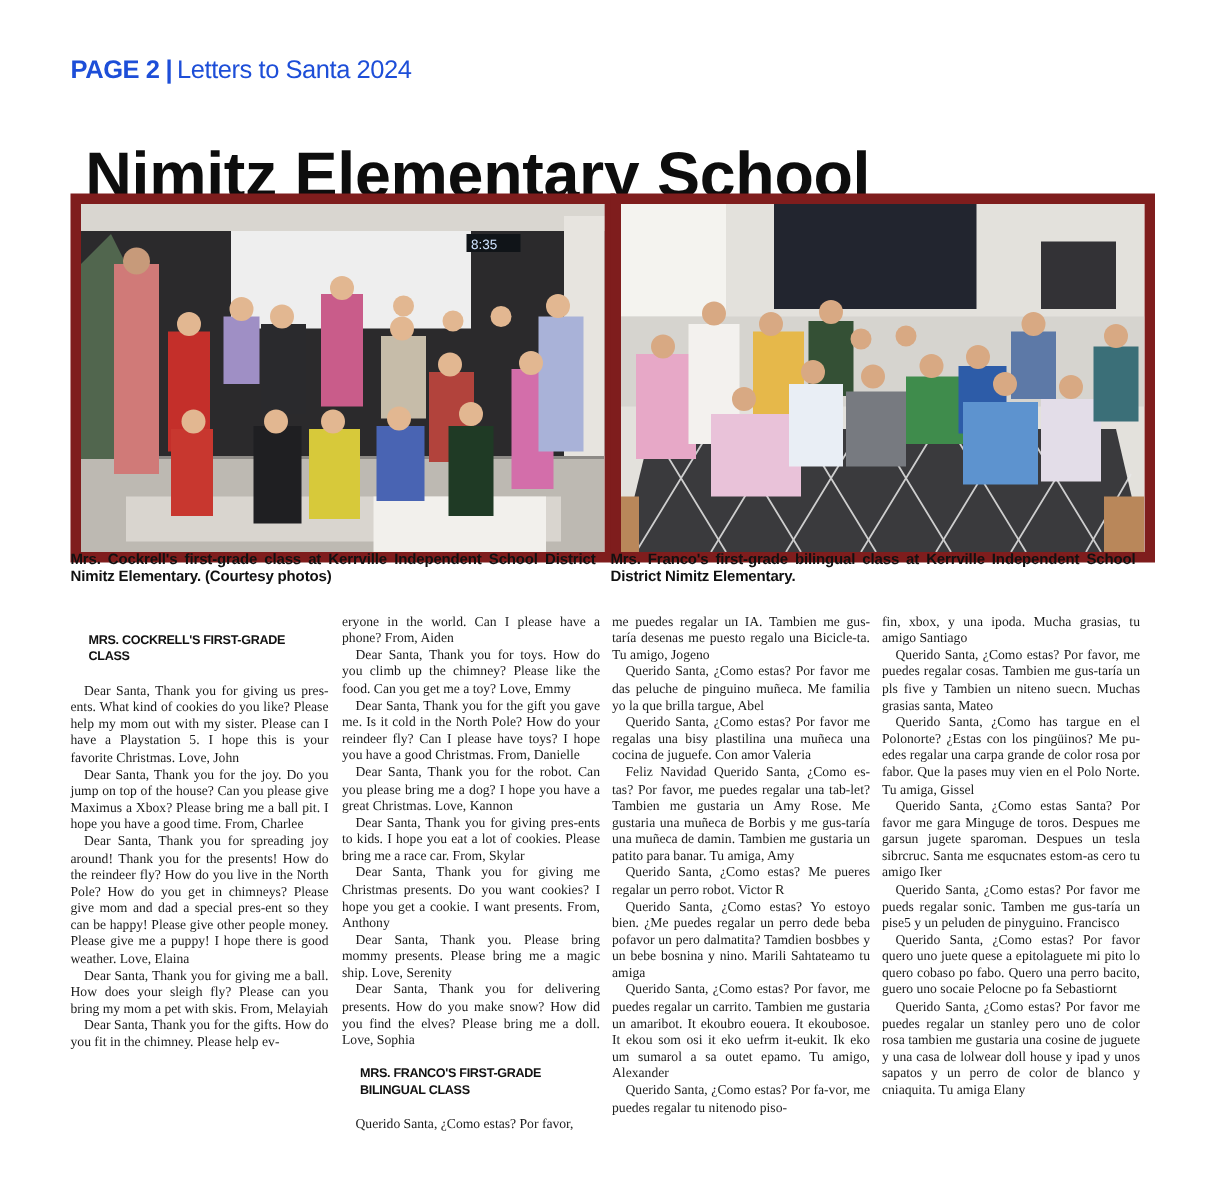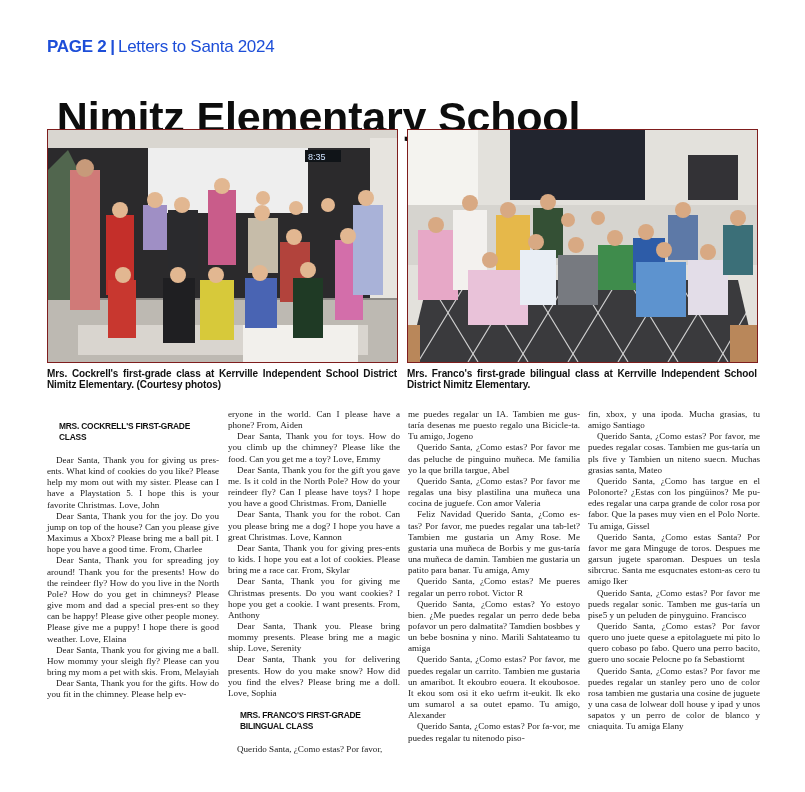--- a/index.html
+++ b/index.html
@@ -3,21 +3,21 @@
 <meta charset="utf-8">
 <style>
   html, body { margin: 0; padding: 0; background: #ffffff; }
   body { width: 805px; height: 792px; position: relative; overflow: hidden; color: #1a1a1a; }
   .page-header { position: absolute; left: 47px; top: 37px; font-family: "Liberation Sans", sans-serif; font-size: 17px; color: #1d4ed8; white-space: nowrap; }
   .page-header .pg { font-weight: bold; letter-spacing: -0.3px; }
   .page-header .sep { font-weight: bold; margin: 0 3px 0 4px; }
   .page-header .sect { font-weight: normal; letter-spacing: -0.3px; }
   .headline { position: absolute; left: 0; width: 637px; top: 62px; text-align: center; font-family: Liberation Sans, sans-serif; font-weight: bold; font-size: 43px; letter-spacing: -0.2px; color: #0d0d0d; line-height: 52px; }
 
-  .photo { position: absolute; top: 129px; width: 349px; height: 232px; border: 1px solid #7f1d1d; overflow: hidden; }
+  .photo { position: absolute; top: 129px; width: 349px; height: 232px; border: 7px solid #7f1d1d; overflow: hidden; }
   .photo-1 { left: 47px; }
   .photo-2 { left: 407px; }
   .photo svg { display: block; width: 100%; height: 100%; }
 
   .caption { position: absolute; top: 368px; width: 350px; font-family: "Liberation Sans", sans-serif; font-weight: bold; font-size: 10px; line-height: 11px; text-align: justify; letter-spacing: -0.1px; color: #111; }
   .caption-1 { left: 47px; }
   .caption-2 { left: 407px; }
 
   .columns { position: absolute; top: 409px; left: 47px; width: 720px; height: 380px; }
   .col { position: absolute; top: 0; width: 172px; font-family: "Liberation Serif", serif; font-size: 9.1px; line-height: 11.15px; text-align: justify; color: #1b1b1b; hyphens: manual; }
@@ -138,21 +138,21 @@
 <div class="caption caption-1">Mrs. Cockrell's first-grade class at Kerrville Independent School District Nimitz Elementary. (Courtesy photos)</div>
 <div class="caption caption-2">Mrs. Franco's first-grade bilingual class at Kerrville Independent School District Nimitz Elementary.</div>
 
 <div class="columns">
 
   <div class="col col-1">
     <h3>MRS. COCKRELL'S FIRST-GRADE CLASS</h3>
     <p>Dear Santa, Thank you for giving us pres-ents. What kind of cookies do you like? Please help my mom out with my sister. Please can I have a Playstation 5. I hope this is your favorite Christmas. Love, John</p>
     <p>Dear Santa, Thank you for the joy. Do you jump on top of the house? Can you please give Maximus a Xbox? Please bring me a ball pit. I hope you have a good time. From, Charlee</p>
     <p>Dear Santa, Thank you for spreading joy around! Thank you for the presents! How do the reindeer fly? How do you live in the North Pole? How do you get in chimneys? Please give mom and dad a special pres-ent so they can be happy! Please give other people money. Please give me a puppy! I hope there is good weather. Love, Elaina</p>
-    <p>Dear Santa, Thank you for giving me a ball. How mommy your sleigh fly? Please can you bring my mom a pet with skis. From, Melayiah</p>
+    <p>Dear Santa, Thank you for giving me a ball. How does your sleigh fly? Please can you bring my mom a pet with skis. From, Melayiah</p>
     <p>Dear Santa, Thank you for the gifts. How do you fit in the chimney. Please help ev-</p>
   </div>
 
   <div class="col col-2">
     <p class="cont">eryone in the world. Can I please have a phone? From, Aiden</p>
     <p>Dear Santa, Thank you for toys. How do you climb up the chimney? Please like the food. Can you get me a toy? Love, Emmy</p>
     <p>Dear Santa, Thank you for the gift you gave me. Is it cold in the North Pole? How do your reindeer fly? Can I please have toys? I hope you have a good Christmas. From, Danielle</p>
     <p>Dear Santa, Thank you for the robot. Can you please bring me a dog? I hope you have a great Christmas. Love,  Kannon</p>
     <p>Dear Santa, Thank you for giving pres-ents to kids. I hope you eat a lot of cookies. Please bring me a race car. From, Skylar</p>
     <p>Dear Santa, Thank you for giving me Christmas presents. Do you want cookies? I hope you get a cookie. I want presents. From, Anthony</p>

